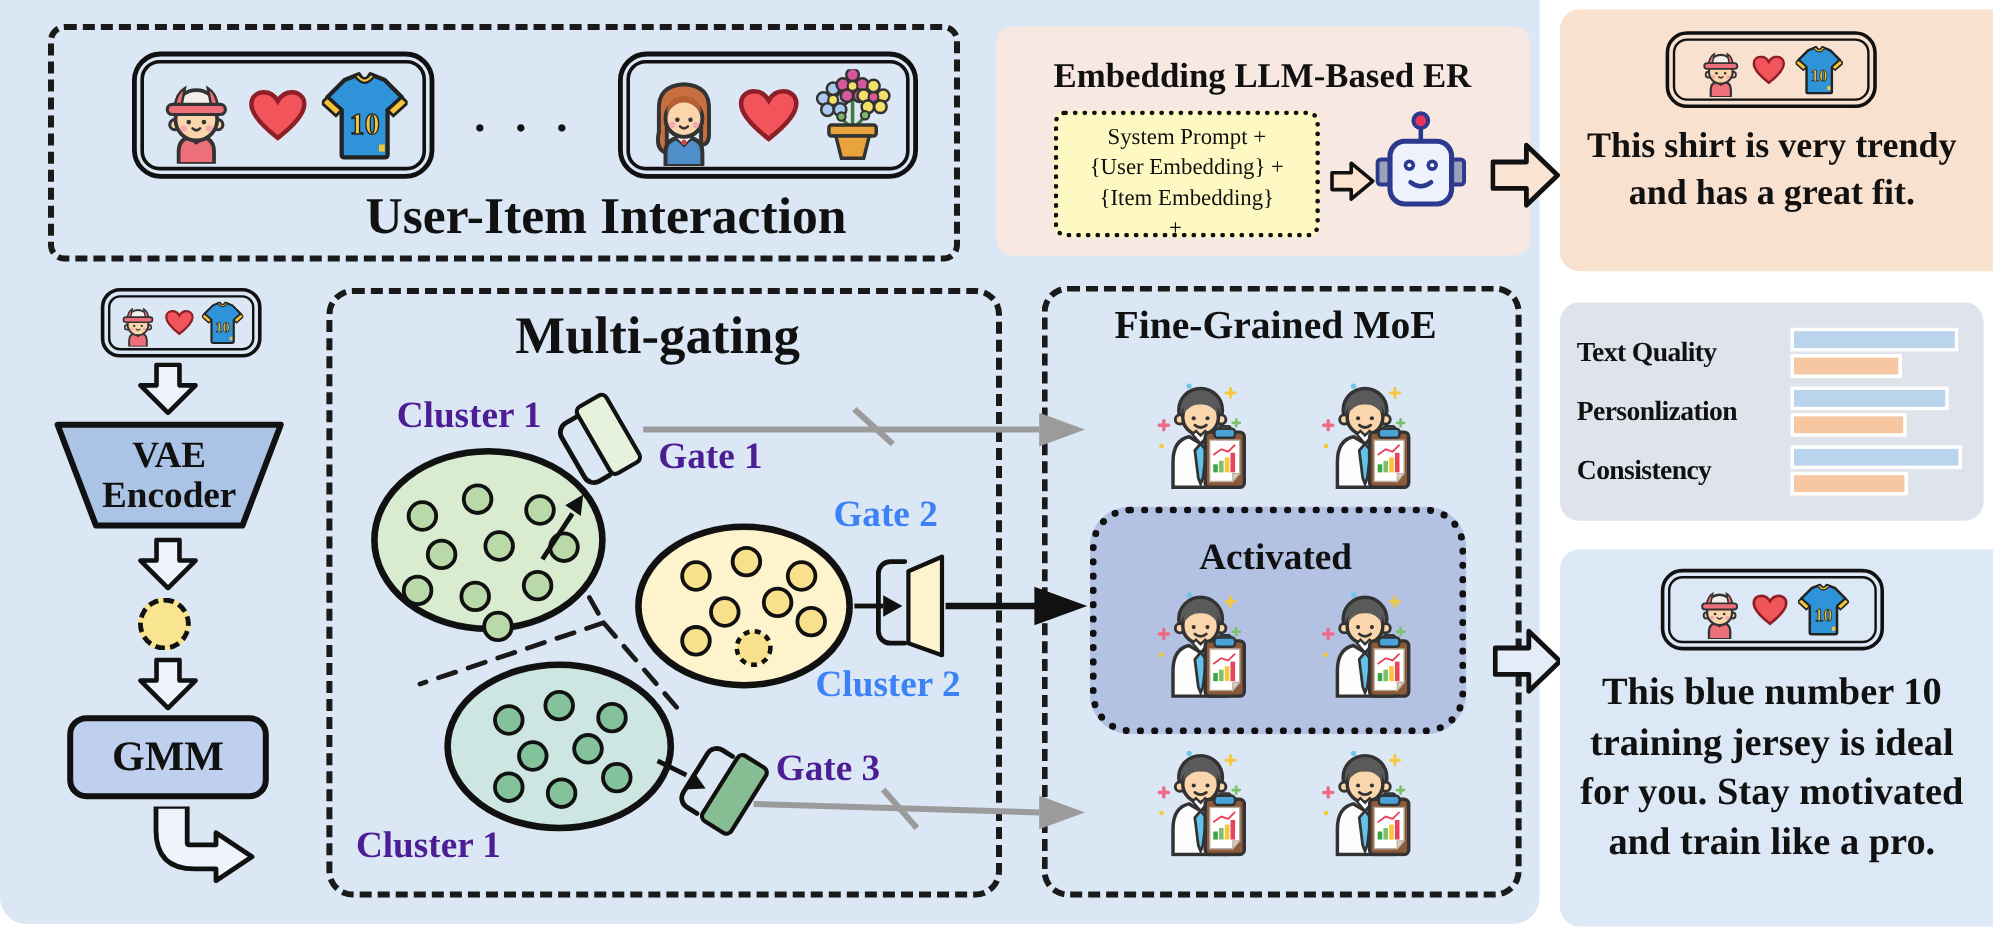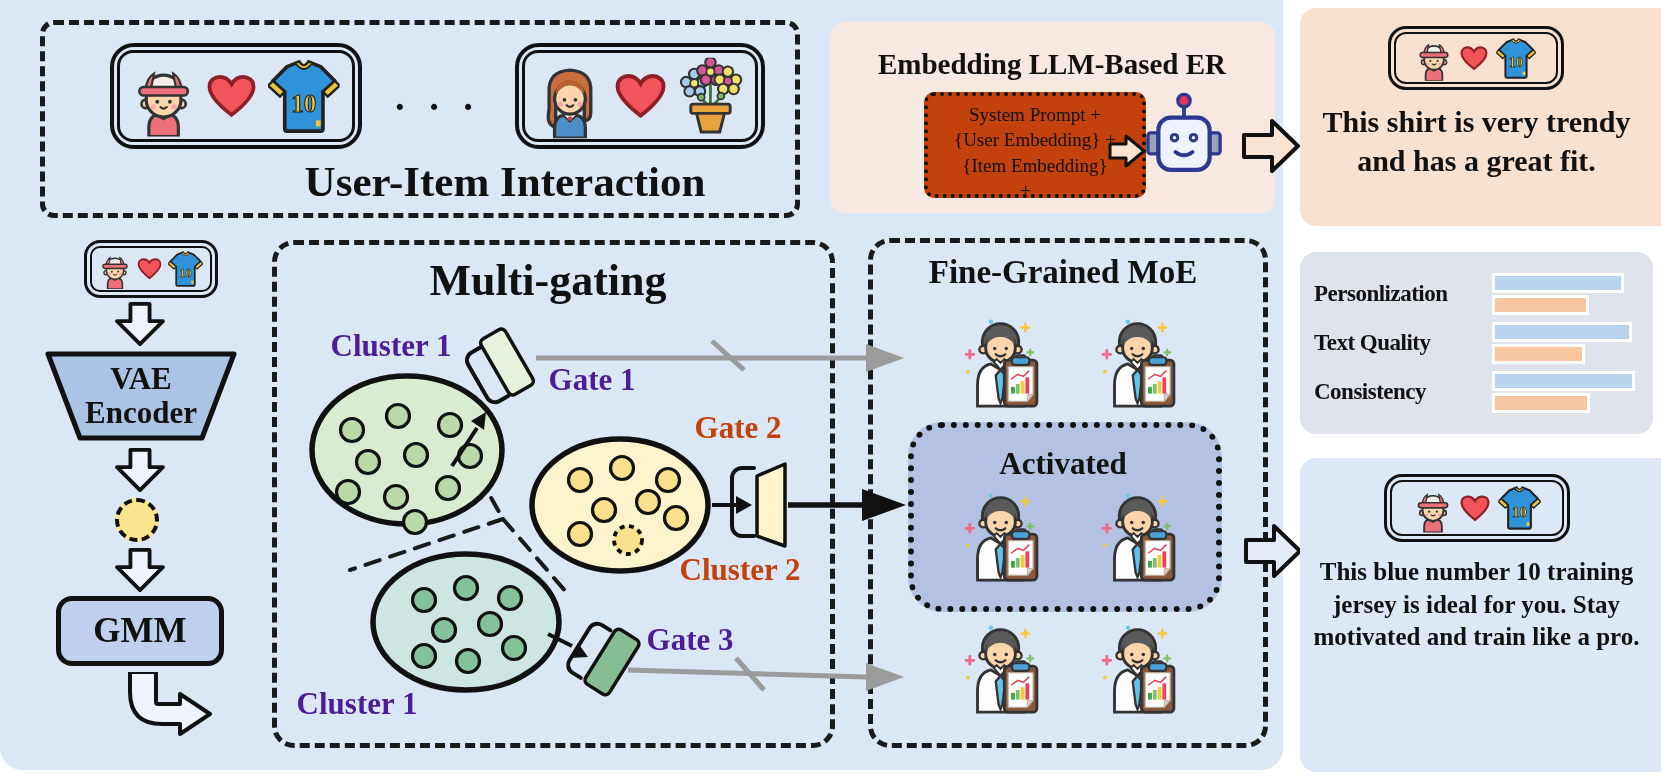--- a/index.html
+++ b/index.html
@@ -3,26 +3,26 @@
 <meta charset="utf-8">
 <style>
   html,body{margin:0;padding:0;background:#fff;}
   .stage{position:relative;width:1661px;height:778px;background:#fff;overflow:hidden;
          font-family:"Liberation Serif","DejaVu Serif",serif;color:#111;}
   .abs{position:absolute;}
   .canvas{position:absolute;left:0;top:0;width:1283px;height:770px;background:#dbe7f4;border-radius:0 0 22px 22px;}
   .dashedbox{position:absolute;border:5px dashed #1a1a1a;border-radius:22px;}
   .panel{position:absolute;border-radius:16px;padding-left:46px;}
   .lbl{position:absolute;transform:translate(-50%,-50%);font-weight:bold;white-space:nowrap;}
-  .green{color:#4c1d95;} .gold{color:#c2410c;}
+  .green{color:#4c1d95;} .gold{color:#3b82f6;}
   .badge{border:4px solid #111;border-radius:24px;padding:3px;box-sizing:border-box;display:inline-block;}
   .badge-inner{border:3px solid #111;border-radius:16px;height:100%;display:flex;align-items:center;justify-content:center;gap:12px;padding:0 12px;box-sizing:border-box;}
   .prevpanel{position:absolute;left:830px;top:22px;width:445px;height:191px;background:#f7e9e2;border-radius:14px;}
-  .promptbox{position:absolute;left:48px;top:70px;width:222px;height:106px;background:#c2410c;border:4px dotted #111;
-             border-radius:10px;font-size:19px;text-align:center;line-height:1.33;padding-top:6px;box-sizing:border-box;overflow:hidden;margin-left:46px;}
+  .promptbox{position:absolute;left:48px;top:70px;width:222px;height:106px;background:#fef9c3;border:4px dotted #111;
+             border-radius:10px;font-size:19px;text-align:center;line-height:1.33;padding-top:6px;box-sizing:border-box;overflow:hidden;}
   .activated{position:absolute;left:908px;top:422px;width:314px;height:190px;background:#b3c2e3;border:6px dotted #111;border-radius:34px;box-sizing:border-box;}
   .outtext{font-weight:bold;text-align:center;line-height:1.3;}
   .mrow{display:flex;align-items:center;margin:7px 0;}
   .mlabel{width:178px;font-weight:bold;font-size:23px;letter-spacing:-0.5px;}
   .mbars{flex:1;display:flex;flex-direction:column;gap:2px;}
   .bar{height:20px;border:3px solid #fff;box-sizing:border-box;}
   .bar.blue{background:#b9d4ec;} .bar.orange{background:#f6c7a0;}
   .overlay{position:absolute;left:0;top:0;pointer-events:none;}
   svg{display:block;}
 </style>
@@ -366,31 +366,31 @@
             <use href="#sym-jersey"></use>
           </svg>
       </div>
     </div>
     <div class="outtext abs" style="left:14px;top:94px;width:325px;font-size:30px;">This shirt is very trendy and has a great fit.</div>
   </div>
 
   <div class="panel" style="left:1300px;top:252px;width:353px;height:182px;background:#dee3ec;padding:14px 14px 10px 14px;box-sizing:border-box;">
     <div>
         <div class="mrow">
+          <div class="mlabel">Text Quality</div>
+          <div class="mbars">
+            <div class="bar blue" style="width: 95%;"></div>
+            <div class="bar orange" style="width: 63%;"></div>
+          </div>
+        </div>
+        <div class="mrow">
           <div class="mlabel">Personlization</div>
           <div class="mbars">
             <div class="bar blue" style="width: 90%;"></div>
             <div class="bar orange" style="width: 66%;"></div>
-          </div>
-        </div>
-        <div class="mrow">
-          <div class="mlabel">Text Quality</div>
-          <div class="mbars">
-            <div class="bar blue" style="width: 95%;"></div>
-            <div class="bar orange" style="width: 63%;"></div>
           </div>
         </div>
         <div class="mrow">
           <div class="mlabel">Consistency</div>
           <div class="mbars">
             <div class="bar blue" style="width: 97%;"></div>
             <div class="bar orange" style="width: 67%;"></div>
           </div>
         </div>
       </div>
@@ -403,16 +403,16 @@
             <use href="#sym-boy"></use>
           </svg>
         <svg viewBox="0 0 40 36" width="30" height="27">
             <use href="#sym-heart"></use>
           </svg>
         <svg viewBox="0 0 60 62" width="43" height="44">
             <use href="#sym-jersey"></use>
           </svg>
       </div>
     </div>
-    <div class="outtext abs" style="left:12px;top:98px;width:329px;font-size:25px;">This blue number 10 training jersey is ideal for you. Stay motivated and train like a pro.</div>
+    <div class="outtext abs" style="left:12px;top:98px;width:329px;font-size:32px;">This blue number 10 training jersey is ideal for you. Stay motivated and train like a pro.</div>
   </div>
 
 </div>
 
 </body></html>

